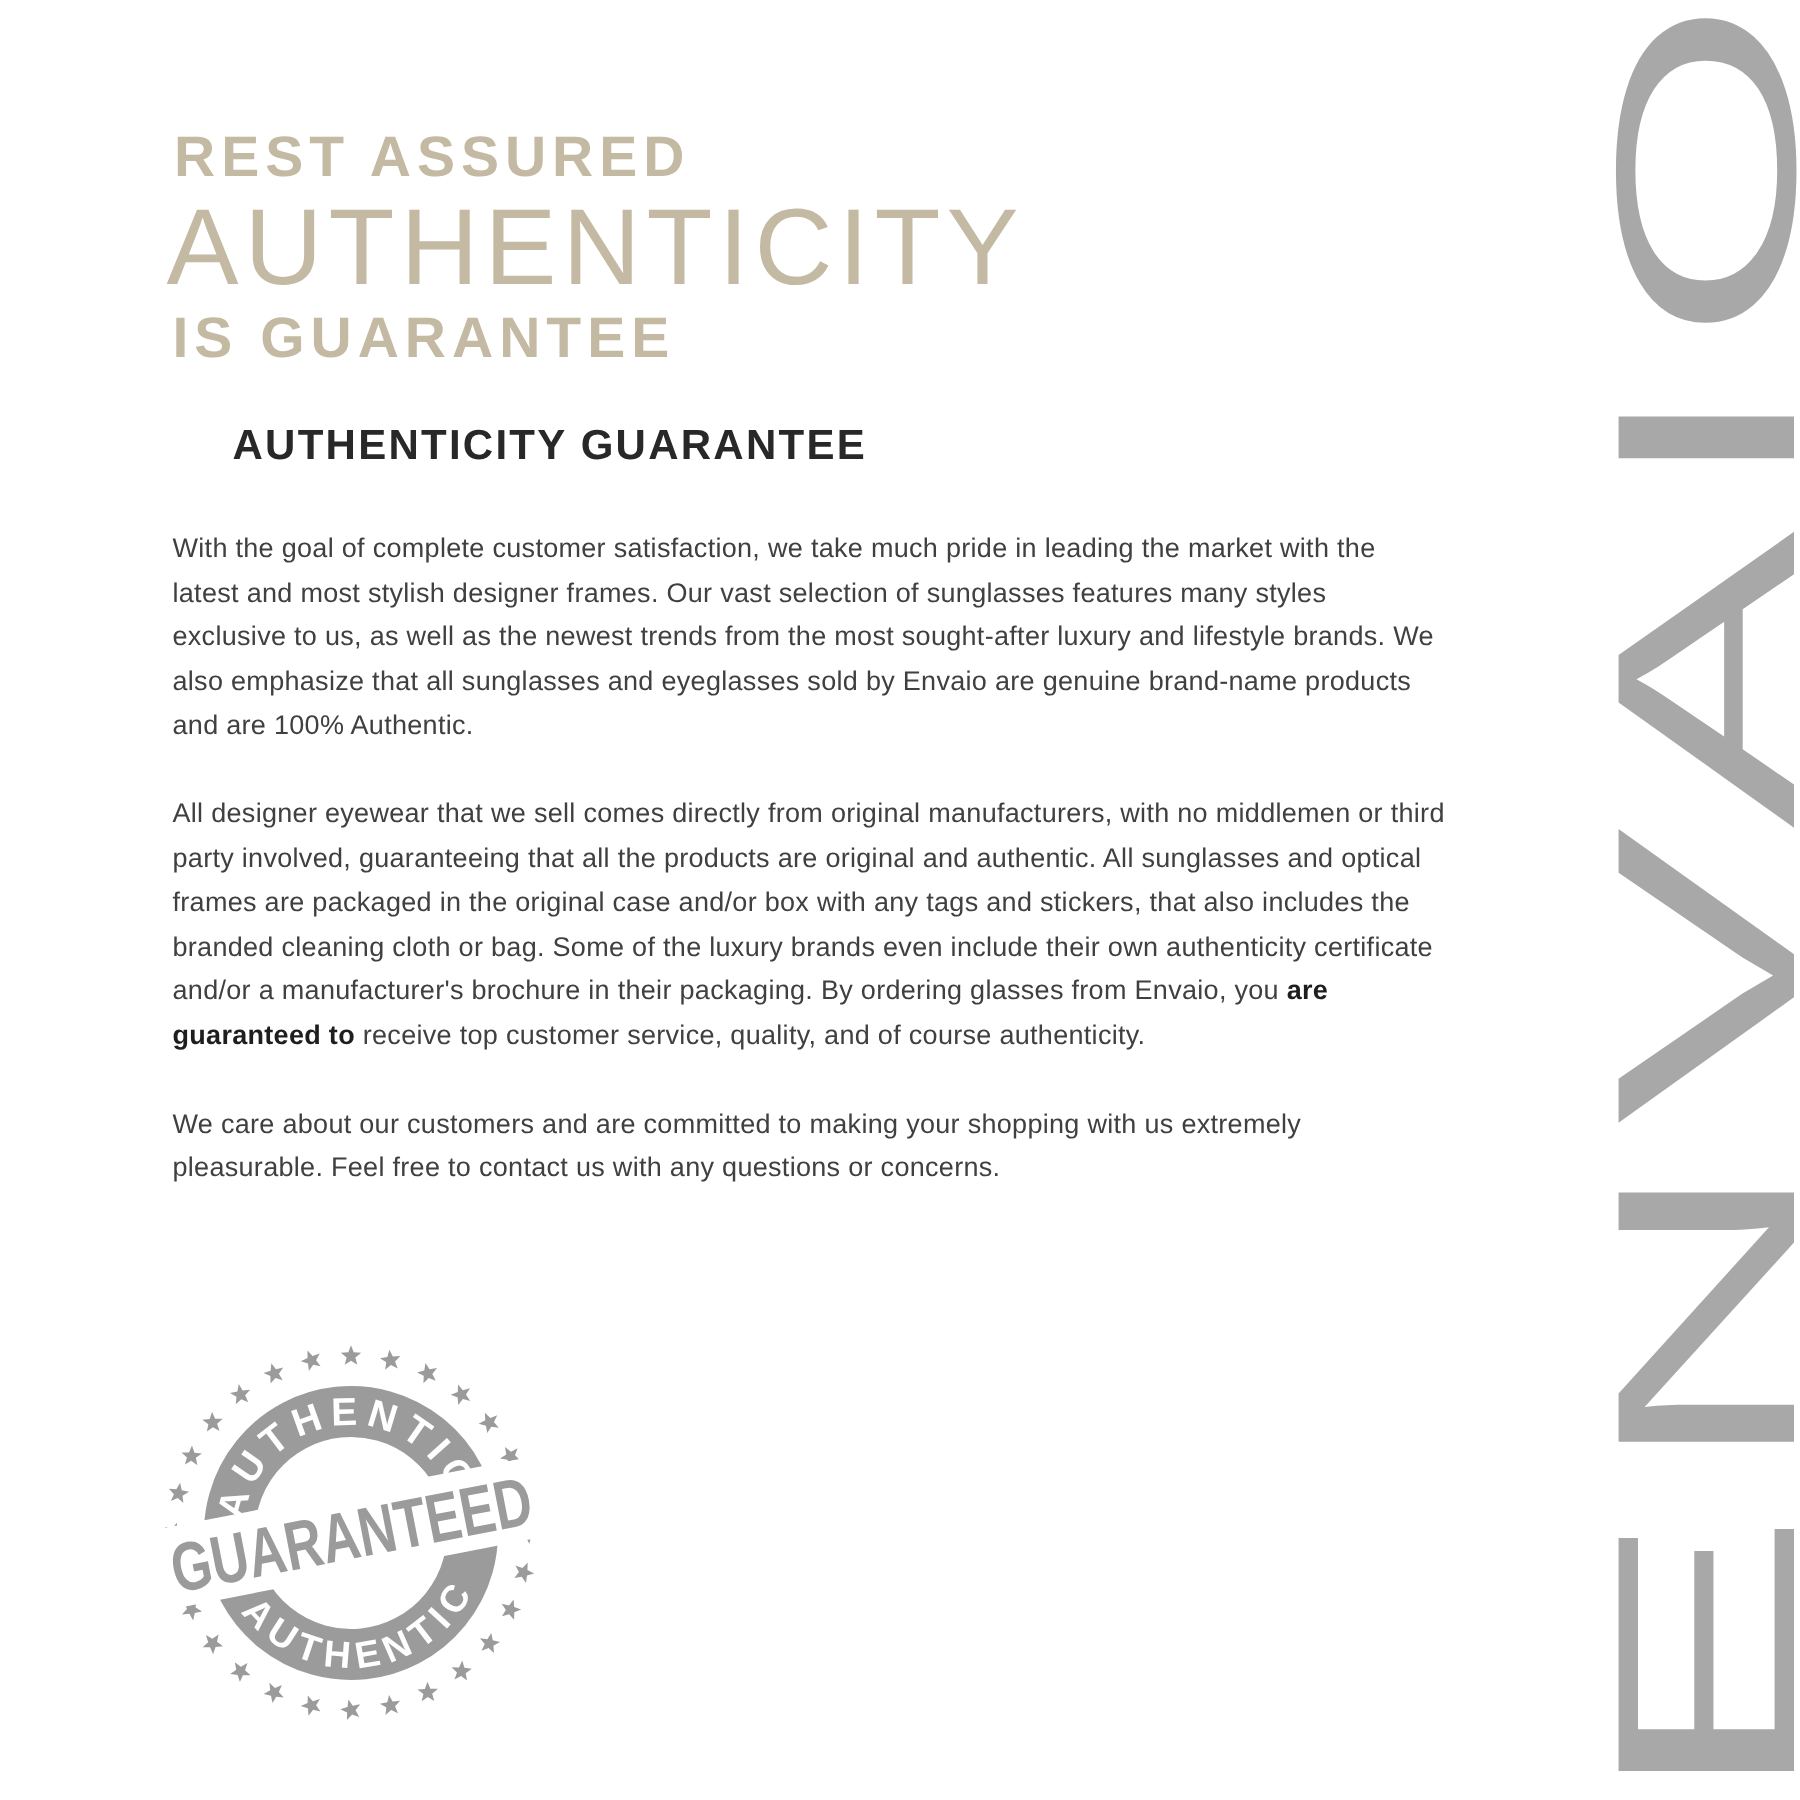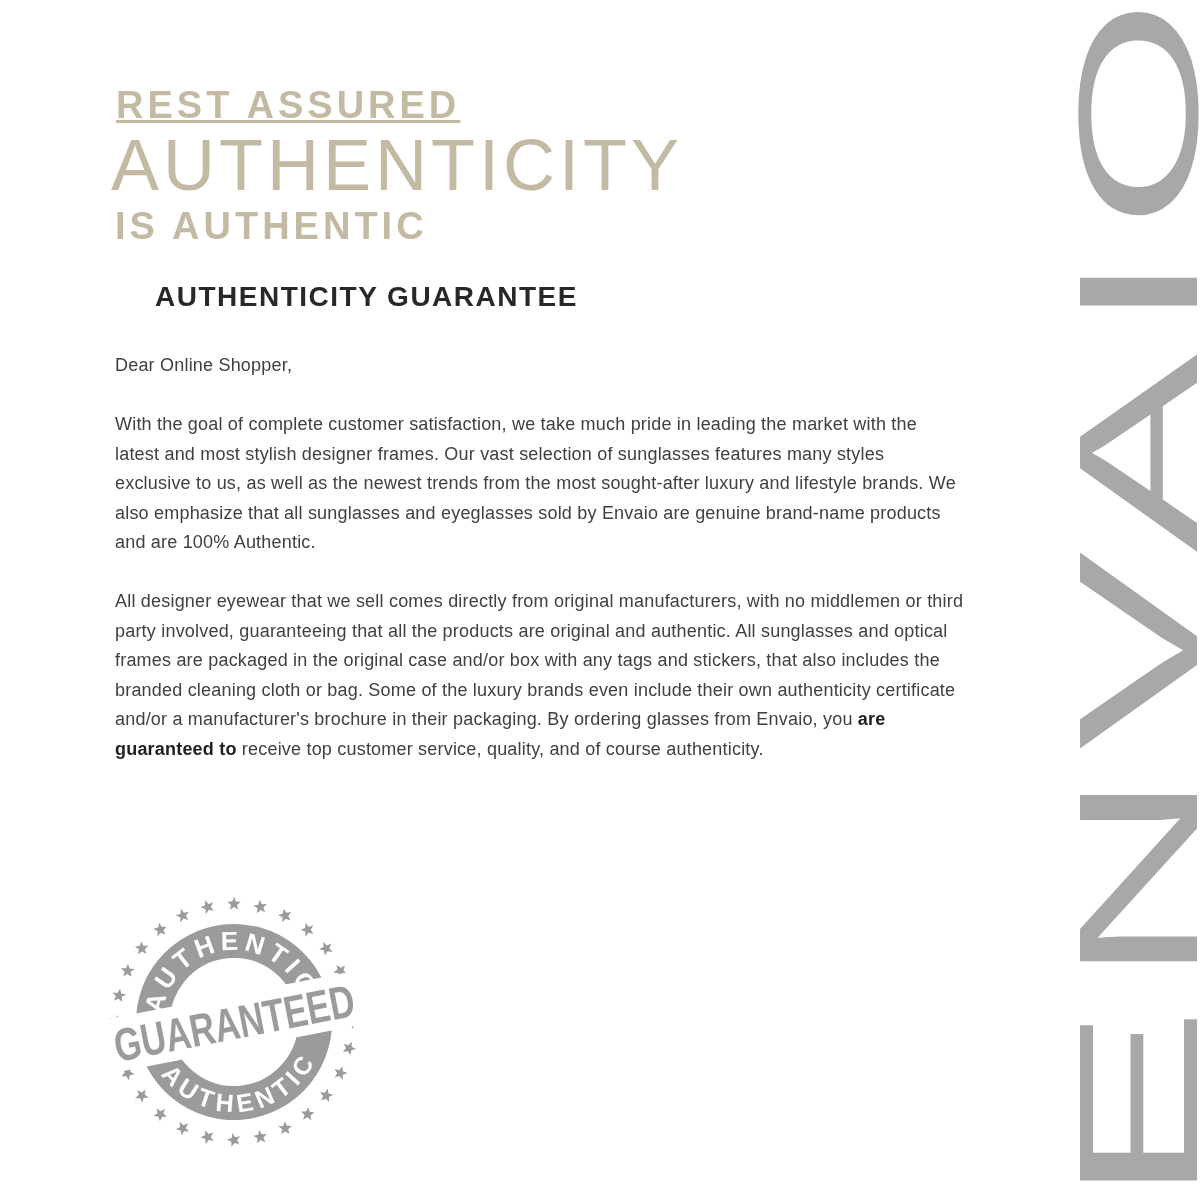--- a/index.html
+++ b/index.html
@@ -6,21 +6,21 @@
   body {
     width:1200px; height:1200px;
     position:relative; overflow:hidden;
     background:#ffffff;
     font-family:"Liberation Sans", sans-serif;
   }
   
   .eyebrow {
     position:absolute; left:116px; top:84px;
     font-size:38px; font-weight:bold; letter-spacing:4px;
-    color:#c4baa3; white-space:nowrap;text-decoration:underline;
+    color:#c4baa3; white-space:nowrap;
   }
   .headline {
     position:absolute; left:111px; top:124px;
     font-size:72px; font-weight:normal; letter-spacing:4px;
     color:#c4baa3; white-space:nowrap;
   }
   .subheadline {
     position:absolute; left:115px; top:205px;
     font-size:38px; font-weight:bold; letter-spacing:4px;
     color:#c4baa3; white-space:nowrap;
@@ -48,27 +48,27 @@
     transform: translate(1053px,1205px) rotate(-90deg) scaleX(1.75);
     font-size:170px; line-height:1; font-weight:normal;
     letter-spacing:12px; color:#a8a8a8; white-space:nowrap;
   }
 </style>
 </head>
 <body>
 
 <div class="eyebrow">REST ASSURED</div>
 <div class="headline">AUTHENTICITY</div>
-<div class="subheadline">IS AUTHENTIC</div>
+<div class="subheadline">IS GUARANTEE</div>
 <div class="section-title">AUTHENTICITY GUARANTEE</div>
 
 <div class="letter">
-  <p>Dear Online Shopper,</p>
   <p>With the goal of complete customer satisfaction, we take much pride in leading the market with the latest and most stylish designer frames. Our vast selection of sunglasses features many styles exclusive to us, as well as the newest trends from the most sought-after luxury and lifestyle brands. We also emphasize that all sunglasses and eyeglasses sold by Envaio are genuine brand-name products and are 100% Authentic.</p>
   <p><span>All designer eyewear that we sell comes directly from original manufacturers, with no middlemen or third party involved, guaranteeing that all the products are original and authentic. All sunglasses and optical frames are packaged in the original case and/or box with any tags and stickers, that also includes the branded cleaning cloth or bag. Some of the luxury brands even include their own authenticity certificate and/or a manufacturer's brochure in their packaging. By ordering glasses from Envaio, you </span><b>are guaranteed to</b><span> receive top customer service, quality, and of course authenticity.</span></p>
+  <p>We care about our customers and are committed to making your shopping with us extremely pleasurable. Feel free to contact us with any questions or concerns.</p>
 </div>
 
 <svg class="stamp" width="260" height="260" viewBox="0 0 260 260">
   <g id="stamp-stars">
       <path d="M0.0 -7.2L1.8 -2.5L6.8 -2.2L2.9 1.0L4.2 5.8L0.0 3.1L-4.2 5.8L-2.9 1.0L-6.8 -2.2L-1.8 -2.5Z" transform="rotate(0.0 130 130) translate(130 12) rotate(0)" fill="#9b9b9b"></path>
       <path d="M0.0 -7.2L1.8 -2.5L6.8 -2.2L2.9 1.0L4.2 5.8L0.0 3.1L-4.2 5.8L-2.9 1.0L-6.8 -2.2L-1.8 -2.5Z" transform="rotate(12.9 130 130) translate(130 12) rotate(53)" fill="#9b9b9b"></path>
       <path d="M0.0 -7.2L1.8 -2.5L6.8 -2.2L2.9 1.0L4.2 5.8L0.0 3.1L-4.2 5.8L-2.9 1.0L-6.8 -2.2L-1.8 -2.5Z" transform="rotate(25.7 130 130) translate(130 12) rotate(106)" fill="#9b9b9b"></path>
       <path d="M0.0 -7.2L1.8 -2.5L6.8 -2.2L2.9 1.0L4.2 5.8L0.0 3.1L-4.2 5.8L-2.9 1.0L-6.8 -2.2L-1.8 -2.5Z" transform="rotate(38.6 130 130) translate(130 12) rotate(159)" fill="#9b9b9b"></path>
       <path d="M0.0 -7.2L1.8 -2.5L6.8 -2.2L2.9 1.0L4.2 5.8L0.0 3.1L-4.2 5.8L-2.9 1.0L-6.8 -2.2L-1.8 -2.5Z" transform="rotate(51.4 130 130) translate(130 12) rotate(212)" fill="#9b9b9b"></path>
       <path d="M0.0 -7.2L1.8 -2.5L6.8 -2.2L2.9 1.0L4.2 5.8L0.0 3.1L-4.2 5.8L-2.9 1.0L-6.8 -2.2L-1.8 -2.5Z" transform="rotate(64.3 130 130) translate(130 12) rotate(265)" fill="#9b9b9b"></path>

